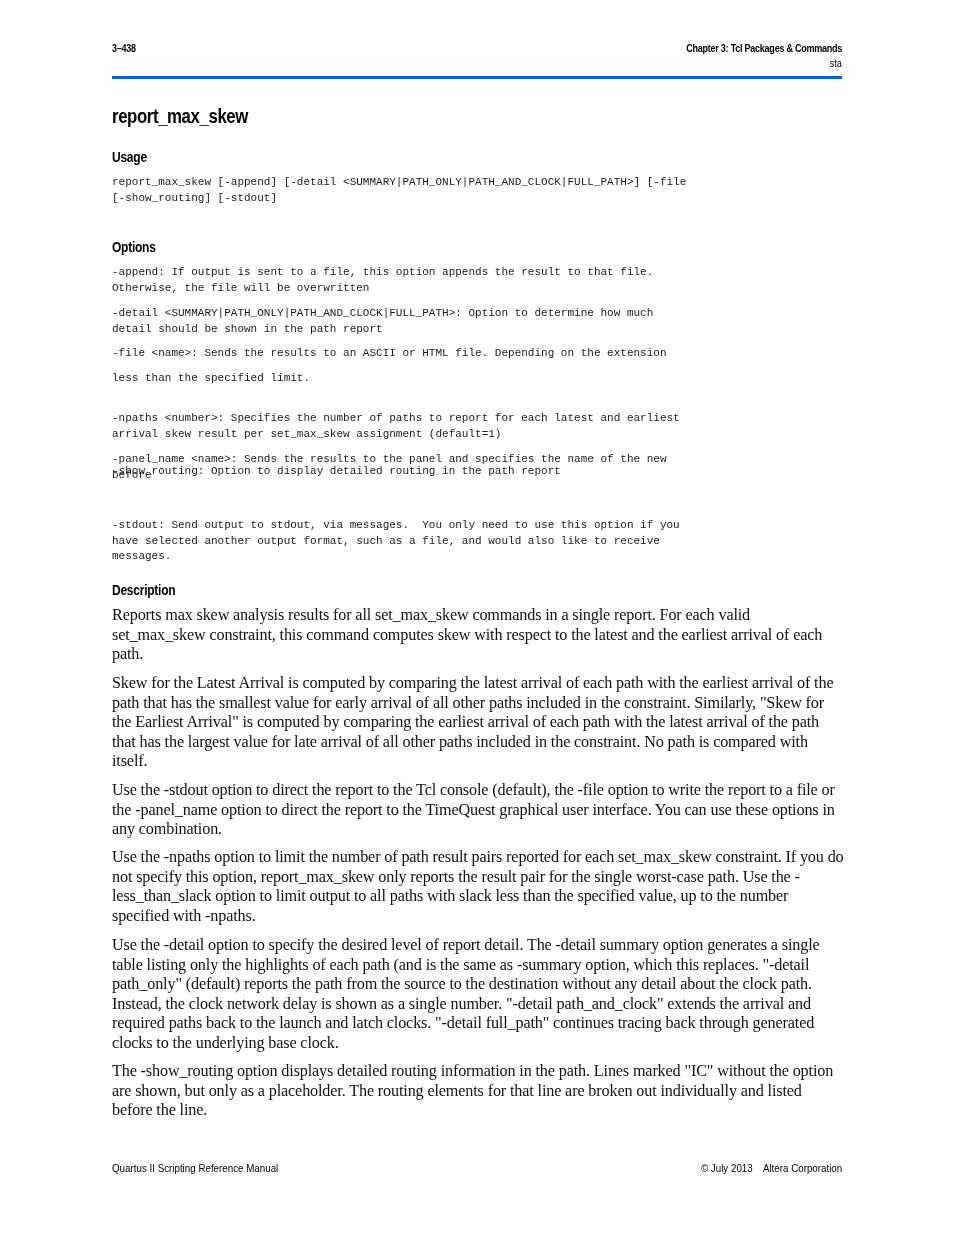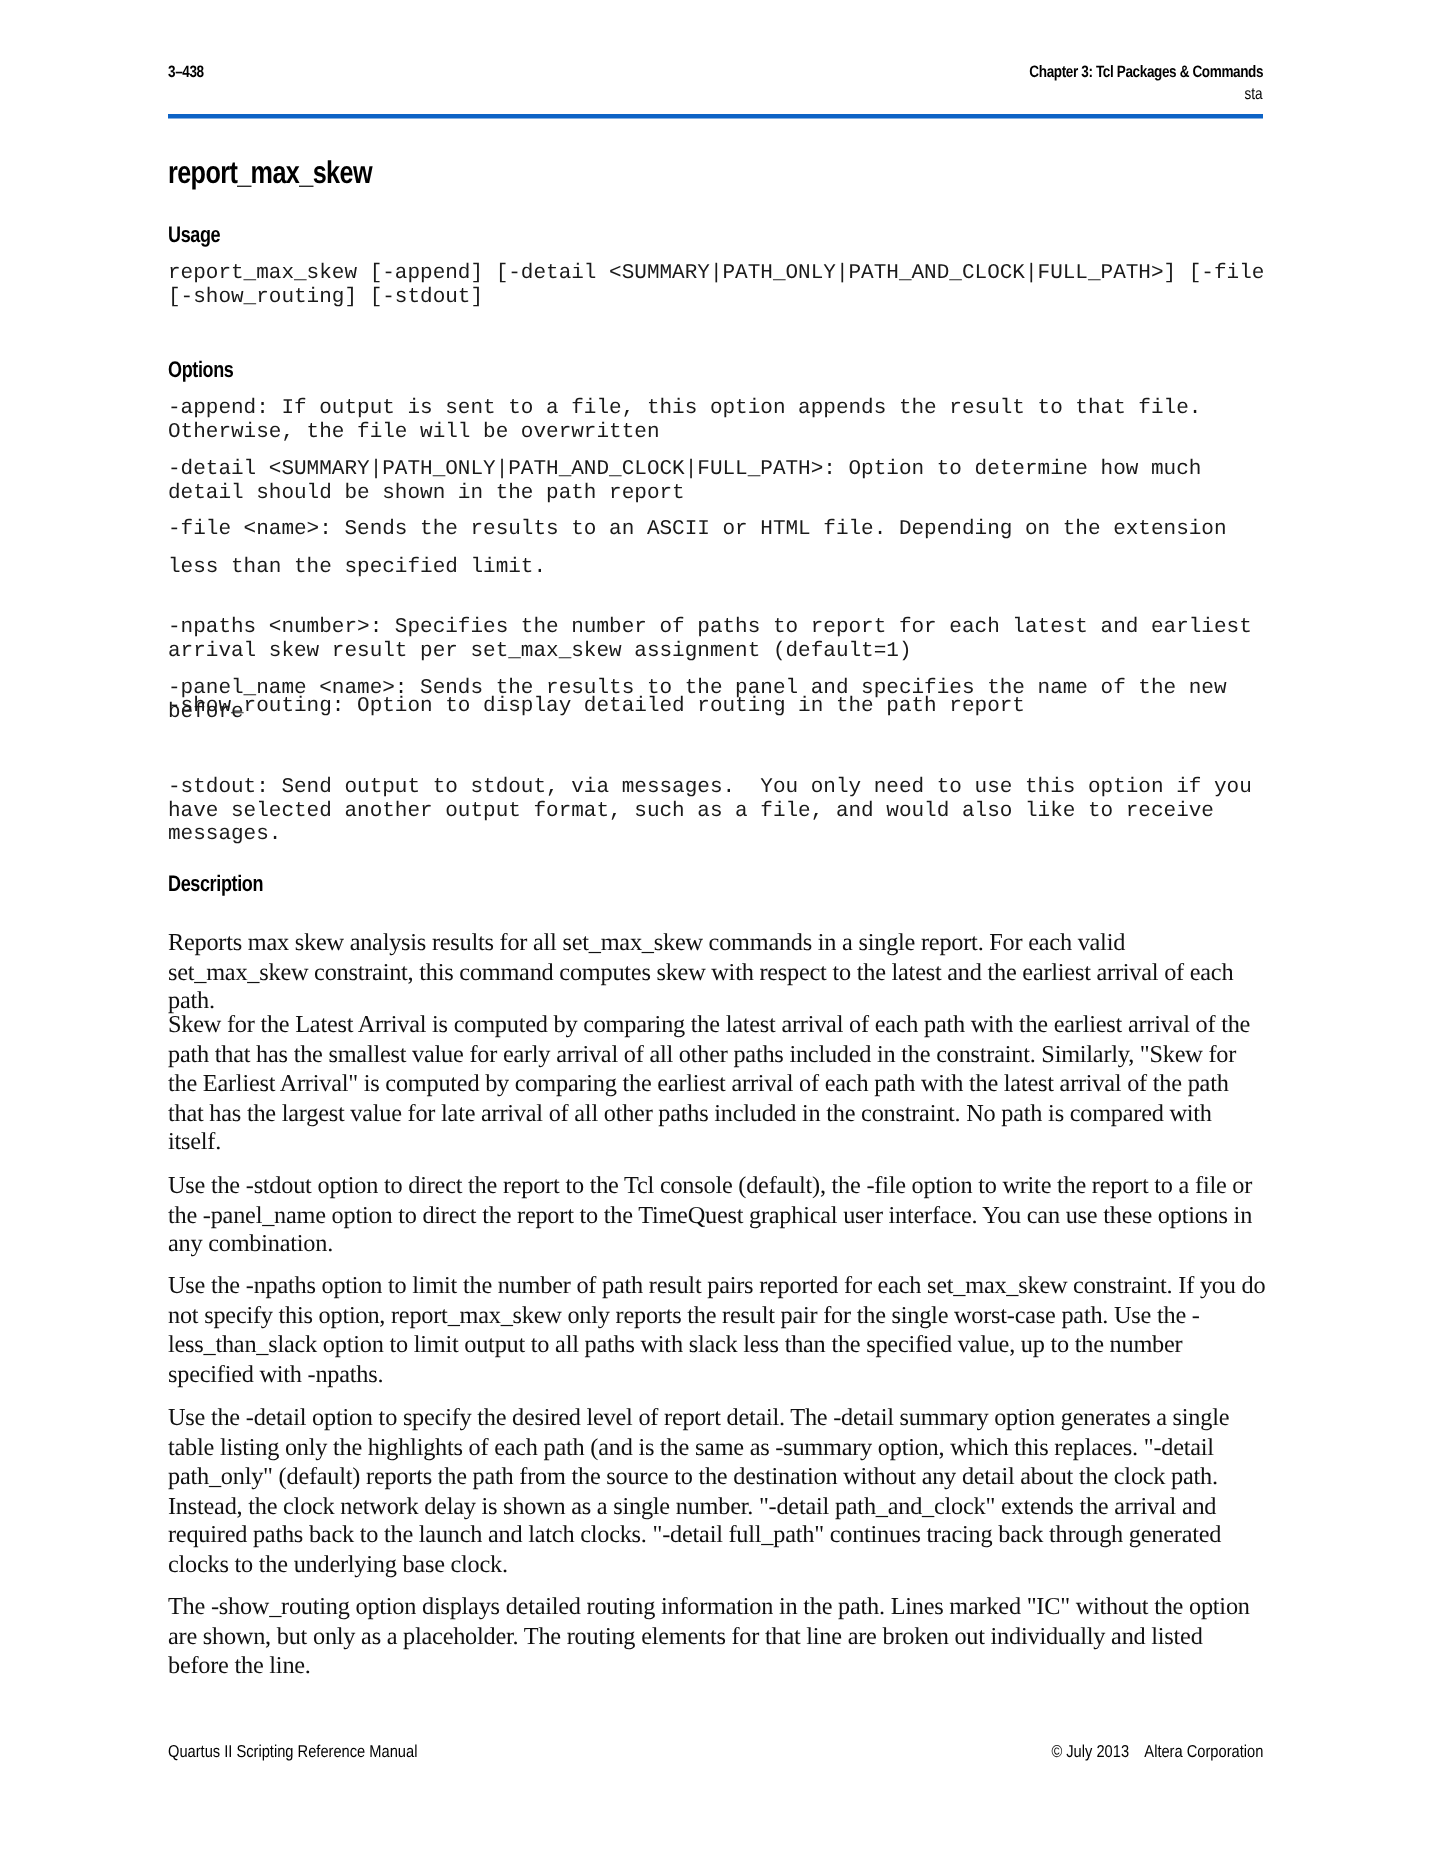--- a/index.html
+++ b/index.html
@@ -91,21 +91,21 @@
       transform: scaleX(0.8);
       transform-origin: left top;
       white-space: nowrap;
     }
     .mono {
       position: absolute;
       left: 0;
       width: 740px;
       margin: 0;
       font-family: "Liberation Mono", monospace;
-      font-size: 14px;
+      font-size: 11px;
       line-height: 15.5px;
       white-space: pre;
       color: #1a1a1a;
     }
     .body-text {
       position: absolute;
       left: 0;
       width: 732px;
       margin: 0;
       font-family: "Liberation Serif", serif;
@@ -171,21 +171,21 @@
   <div class="mono" style="top:411px;"><div>-npaths &lt;number&gt;: Specifies the number of paths to report for each latest and earliest</div><div>arrival skew result per set_max_skew assignment (default=1)</div></div>
 
   <div class="mono" style="top:452px;"><div>-panel_name &lt;name&gt;: Sends the results to the panel and specifies the name of the new</div><div>before</div></div>
 
   <div class="mono" style="top:464px;"><div>-show_routing: Option to display detailed routing in the path report</div></div>
 
   <div class="mono" style="top:518px;"><div>-stdout: Send output to stdout, via messages.  You only need to use this option if you</div><div>have selected another output format, such as a file, and would also like to receive</div><div>messages.</div></div>
 
   <h2 class="sub" style="top:581px;">Description</h2>
 
-  <p class="body-text" style="top:606px;margin-top:13px;">Reports max skew analysis results for all set_max_skew commands in a single report. For each valid set_max_skew constraint, this command computes skew with respect to the latest and the earliest arrival of each path.</p>
+  <p class="body-text" style="top:606px;">Reports max skew analysis results for all set_max_skew commands in a single report. For each valid set_max_skew constraint, this command computes skew with respect to the latest and the earliest arrival of each path.</p>
   <p class="body-text" style="top:674px;">Skew for the Latest Arrival is computed by comparing the latest arrival of each path with the earliest arrival of the path that has the smallest value for early arrival of all other paths included in the constraint. Similarly, "Skew for the Earliest Arrival" is computed by comparing the earliest arrival of each path with the latest arrival of the path that has the largest value for late arrival of all other paths included in the constraint. No path is compared with itself.</p>
   <p class="body-text" style="top:781px;">Use the -stdout option to direct the report to the Tcl console (default), the -file option to write the report to a file or the -panel_name option to direct the report to the TimeQuest graphical user interface. You can use these options in any combination.</p>
   <p class="body-text" style="top:848px;">Use the -npaths option to limit the number of path result pairs reported for each set_max_skew constraint. If you do not specify this option, report_max_skew only reports the result pair for the single worst-case path. Use the -less_than_slack option to limit output to all paths with slack less than the specified value, up to the number specified with -npaths.</p>
   <p class="body-text" style="top:936px;">Use the -detail option to specify the desired level of report detail. The -detail summary option generates a single table listing only the highlights of each path (and is the same as -summary option, which this replaces. "-detail path_only" (default) reports the path from the source to the destination without any detail about the clock path. Instead, the clock network delay is shown as a single number. "-detail path_and_clock" extends the arrival and required paths back to the launch and latch clocks. "-detail full_path" continues tracing back through generated clocks to the underlying base clock.</p>
   <p class="body-text" style="top:1062px;">The -show_routing option displays detailed routing information in the path. Lines marked "IC" without the option are shown, but only as a placeholder. The routing elements for that line are broken out individually and listed before the line.</p>
 
   <div class="footer">
     <span class="left">Quartus II Scripting Reference Manual</span>
     <span class="right"><span>© July 2013</span><span class="gap"></span><span>Altera Corporation</span></span>
   </div>

